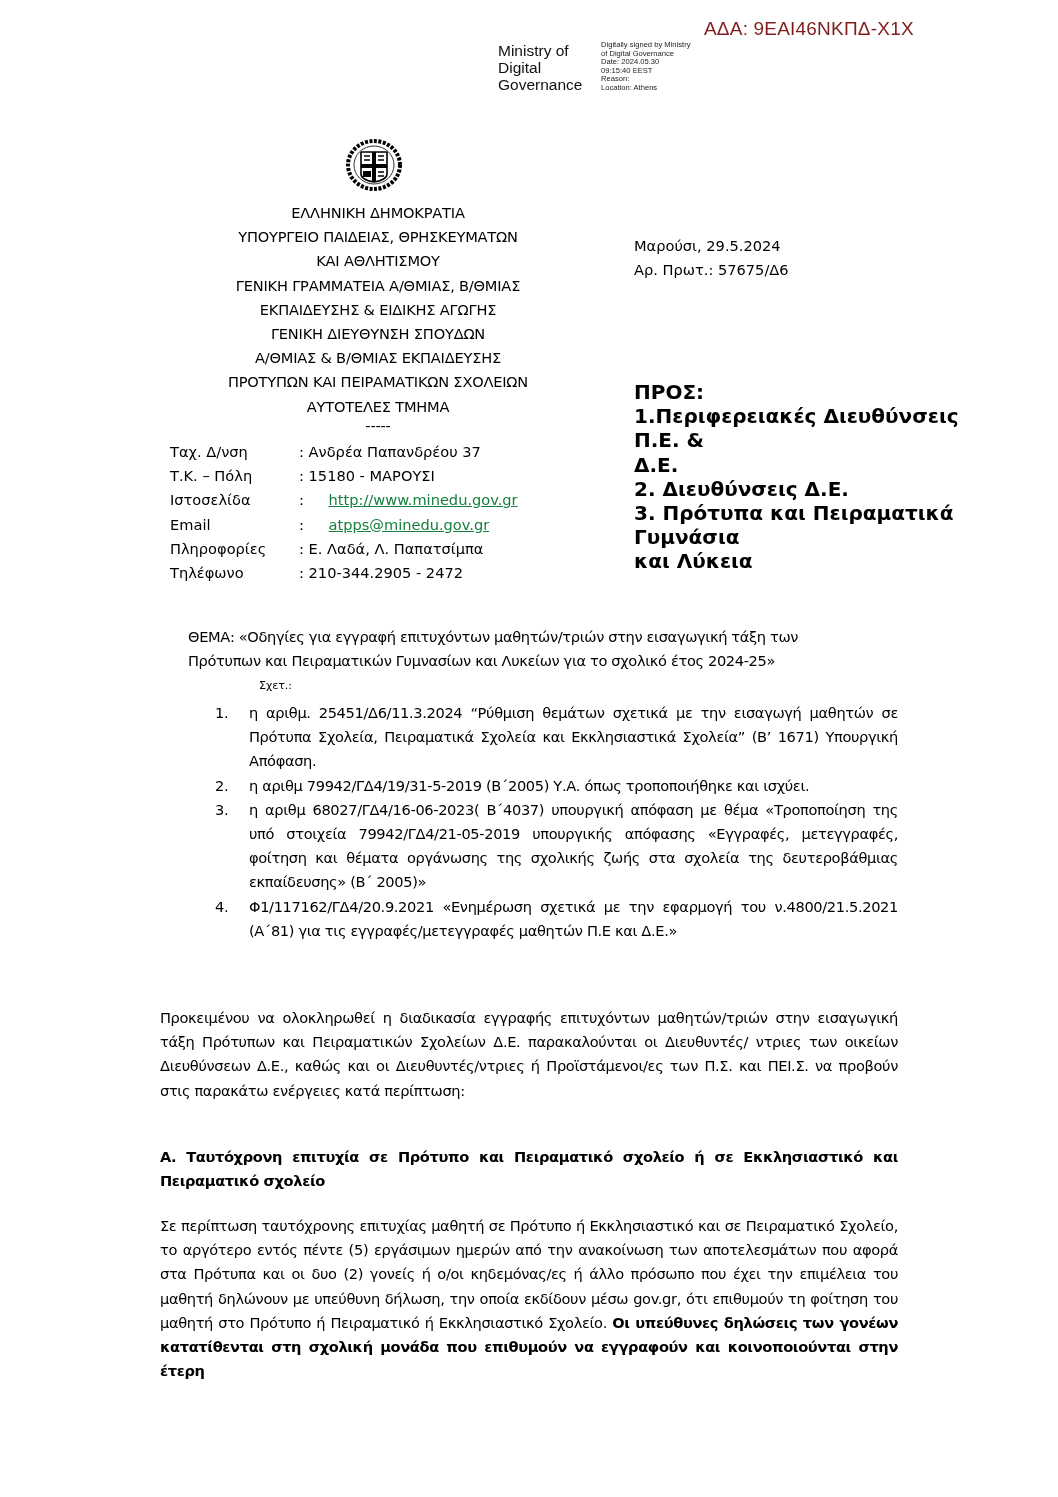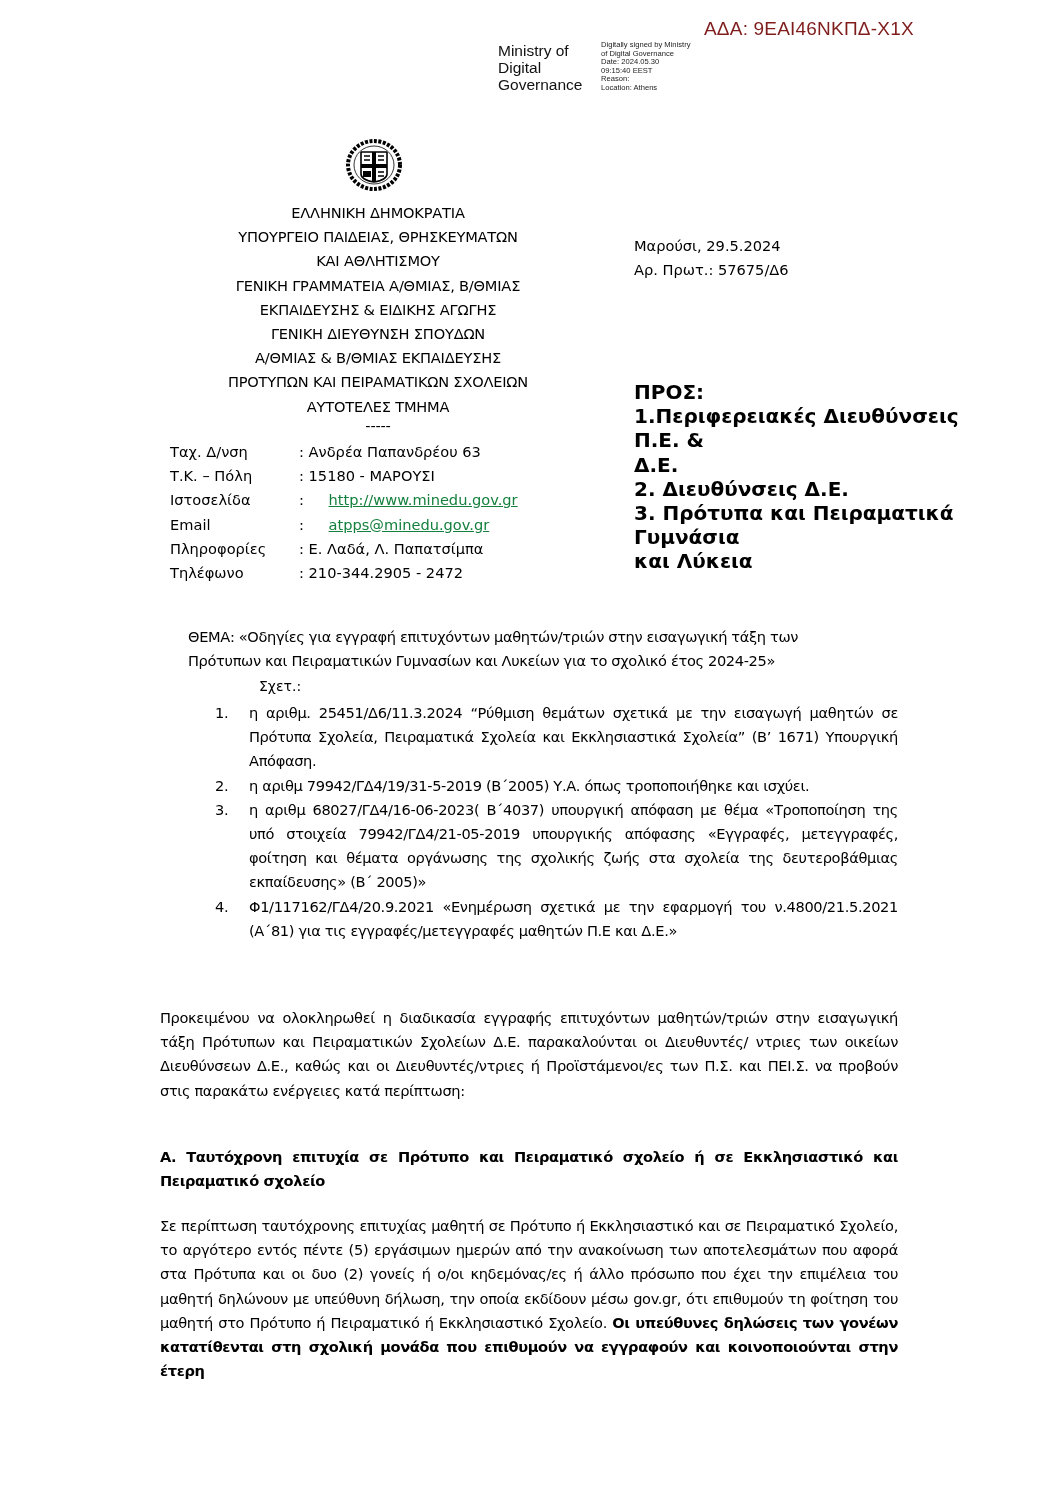--- a/index.html
+++ b/index.html
@@ -41,21 +41,21 @@
 
   
   .date-block { left: 634px; top: 234px; font-size: 14.6px; line-height: 24.2px; }
   .recipients { left: 634px; top: 355px; width: 330px; font-size: 20px; line-height: 24.2px; font-weight: bold; margin-top: 25px; }
 
   
   .subject {
     left: 188px; top: 625px; width: 720px; font-size: 14.6px; line-height: 24.2px;
     font-weight: normal; letter-spacing: -0.35px;
   }
-  .sxet { left: 259px; top: 674px; font-size: 14px; line-height: 24.2px; }
+  .sxet { left: 259px; top: 674px; font-size: 11px; line-height: 24.2px; }
 
   
   .refs {
     left: 215px; top: 701px; width: 683px; font-size: 14.6px; line-height: 24.2px;
     letter-spacing: -0.35px;
   }
   .ref-item { display: flex; }
   .ref-num { width: 34px; flex: none; }
   .ref-text { flex: 1; text-align: justify; }
 
@@ -113,21 +113,21 @@
   <div>ΓΕΝΙΚΗ ΔΙΕΥΘΥΝΣΗ ΣΠΟΥΔΩΝ</div>
   <div>Α/ΘΜΙΑΣ &amp; Β/ΘΜΙΑΣ ΕΚΠΑΙΔΕΥΣΗΣ</div>
   <div>ΠΡΟΤΥΠΩΝ ΚΑΙ ΠΕΙΡΑΜΑΤΙΚΩΝ ΣΧΟΛΕΙΩΝ</div>
   <div>ΑΥΤΟΤΕΛΕΣ ΤΜΗΜΑ</div>
   <div style="line-height:14px;">-----</div>
 </div>
 
 <div class="abs contact">
   <div class="contact-row">
     <span class="contact-label">Ταχ. Δ/νση</span>
-    <span class="contact-value">: Ανδρέα Παπανδρέου 63</span>
+    <span class="contact-value">: Ανδρέα Παπανδρέου 37</span>
   </div>
   <div class="contact-row">
     <span class="contact-label">Τ.Κ. – Πόλη</span>
     <span class="contact-value">: 15180 - ΜΑΡΟΥΣΙ</span>
   </div>
   <div class="contact-row">
     <span class="contact-label">Ιστοσελίδα</span>
     <span class="contact-value"><span>: </span><a>http://www.minedu.gov.gr</a></span>
   </div>
   <div class="contact-row">

